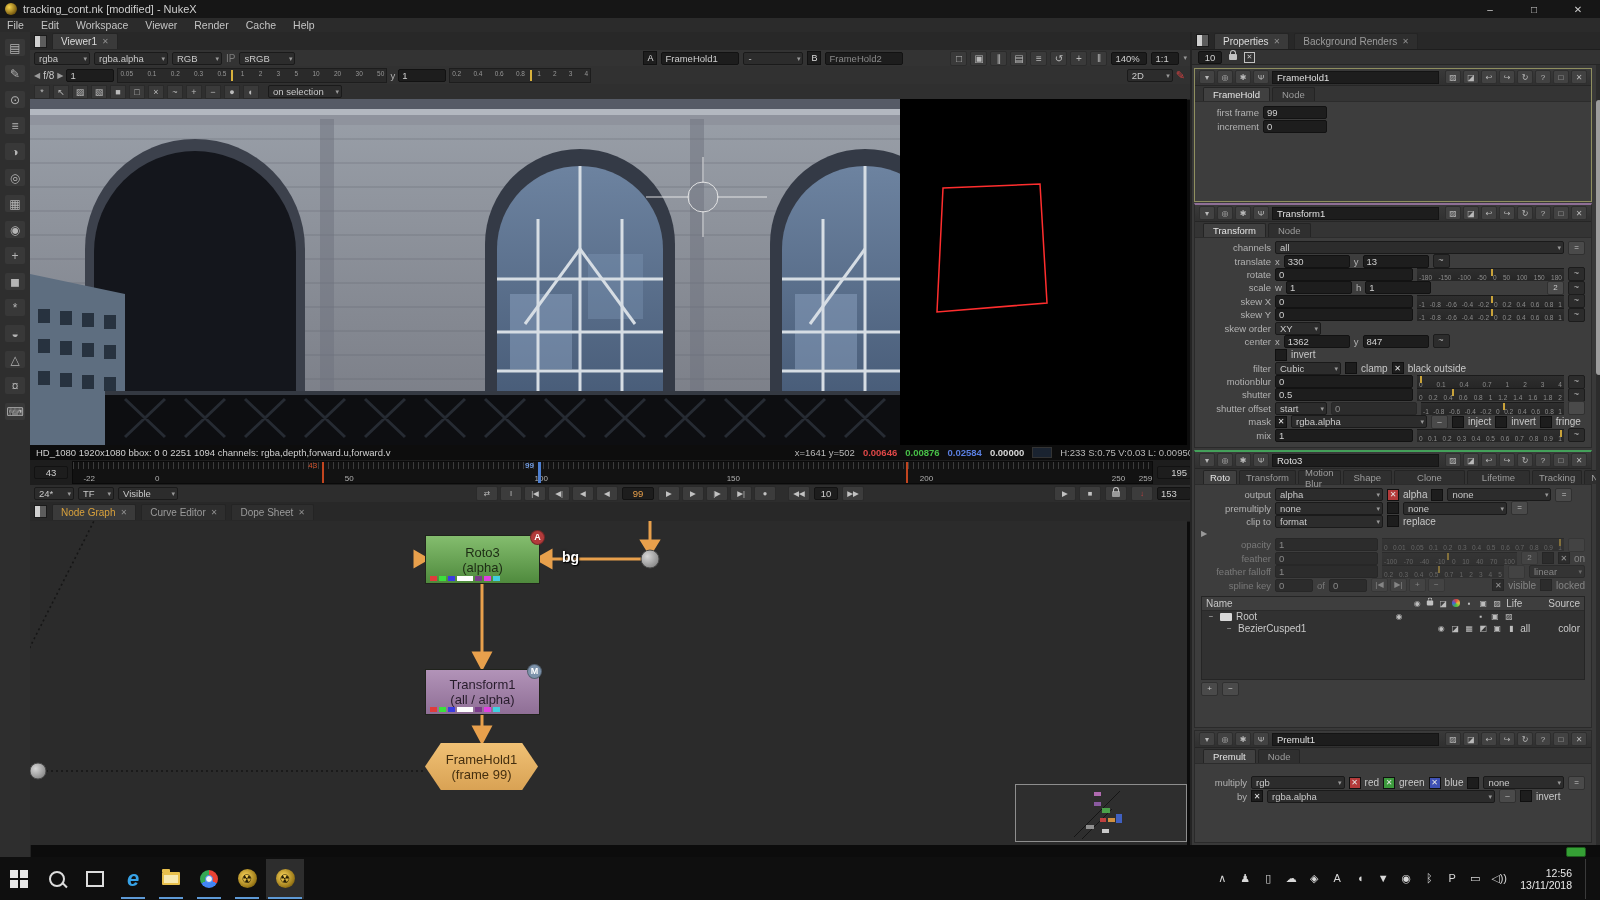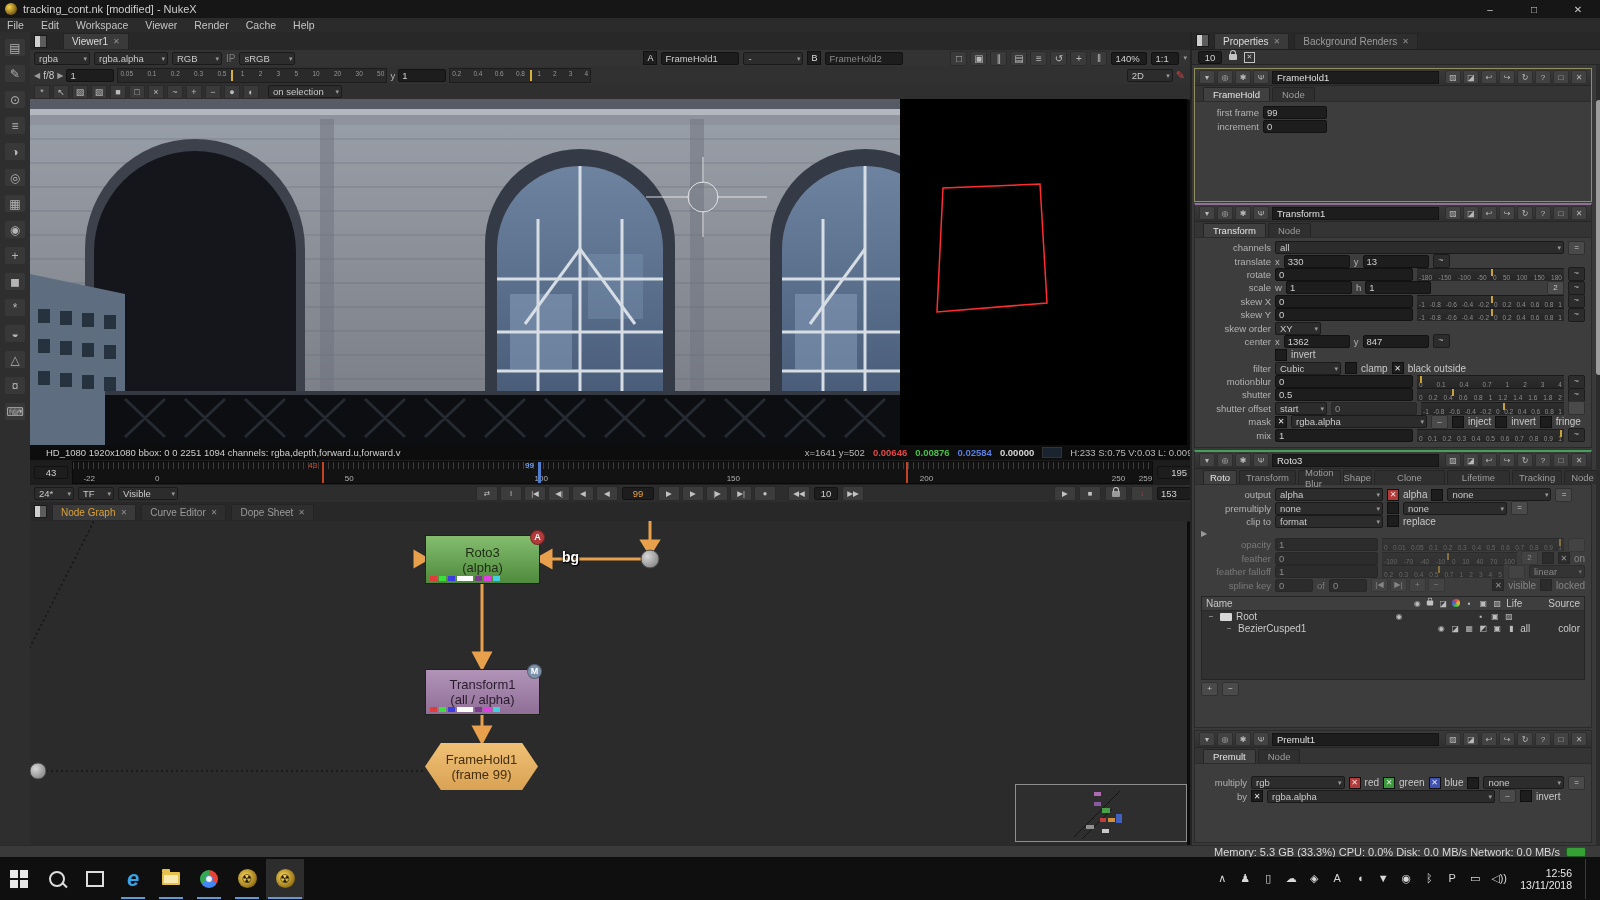--- a/index.html
+++ b/index.html
@@ -28,36 +28,36 @@
   .sl .ticksrow{position:absolute;left:2px;right:2px;bottom:0;display:flex;justify-content:space-between;font-size:6.5px;color:#8d8d8d;line-height:7px;}
   .sl .mark{position:absolute;top:0;width:2px;height:7px;background:#c9a33a;}
   .dim{opacity:.5;}
   .grow{flex:1;}
   .curvebox{width:15px;height:12px;background:#2c2c2c;border:1px solid #1c1c1c;color:#b5b5b5;font-size:9px;text-align:center;line-height:11px;border-radius:2px;flex:none;}
   .lock{width:8px;height:6px;background:#c2c2c2;position:relative;border-radius:1px;display:inline-block;}
   .lock::before{content:"";position:absolute;top:-4px;left:1px;width:4px;height:4px;border:1px solid #c2c2c2;border-bottom:none;border-radius:3px 3px 0 0;}
   .boxx{width:9px;height:9px;border:1px solid #c2c2c2;color:#c2c2c2;font-size:7px;line-height:8px;text-align:center;display:inline-block;}
   .paneicon{width:11px;height:11px;background:linear-gradient(90deg,#cfcfcf 0 45%,#5c5c5c 45%);border:1px solid #1a1a1a;flex:none;}
   
-  .vtabs{left:30px;top:32px;width:1157px;height:18px;background:#282828;display:flex;align-items:center;gap:16px;padding-left:4px;border-bottom:1px solid #1e1e1e;}
+  .vtabs{left:30px;top:32px;width:1157px;height:18px;background:#282828;display:flex;align-items:center;gap:5px;padding-left:4px;border-bottom:1px solid #1e1e1e;}
   .tab{height:15px;padding:0 8px;display:flex;align-items:center;gap:5px;background:#3a3a3a;border:1px solid #242424;border-bottom:none;color:#dcdcdc;font-size:10px;border-radius:2px 2px 0 0;}
   .tab .x{color:#8f8f8f;font-size:8px;}
   .tab.inactive{background:#2e2e2e;color:#9b9b9b;}
   .vbar1{left:30px;top:50px;width:1157px;height:16px;background:#333;display:flex;align-items:center;gap:4px;padding-left:4px;border-bottom:1px solid #262626;}
   .vbar2{left:30px;top:66px;width:1157px;height:18px;background:#313131;display:flex;align-items:center;gap:3px;padding-left:4px;border-bottom:1px solid #262626;}
   .vbar3{left:30px;top:84px;width:1157px;height:15px;background:#2f2f2f;display:flex;align-items:center;gap:3px;padding-left:4px;border-bottom:1px solid #202020;}
   .vbar3 .ric{width:14px;height:12px;background:#3a3a3a;border:1px solid #2a2a2a;color:#bbb;font-size:9px;display:flex;align-items:center;justify-content:center;}
   .abchip{width:12px;height:12px;background:#1e1e1e;border:1px solid #121212;color:#ddd;font-size:9px;text-align:center;line-height:12px;}
   .vic{width:15px;height:13px;display:flex;align-items:center;justify-content:center;color:#b9b9b9;font-size:10px;background:#3a3a3a;border:1px solid #2b2b2b;border-radius:2px;}
   .ruler{position:relative;height:13px;background:#2a2a2a;border:1px solid #1d1d1d;}
   .ruler .ticksrow{position:absolute;left:2px;right:2px;top:1px;display:flex;justify-content:space-between;font-size:6.5px;color:#969696;}
   .ruler .mark{position:absolute;top:1px;width:2px;height:11px;background:#d8b13c;}
   .imgarea{left:30px;top:99px;width:870px;height:346px;background:#111;overflow:hidden;}
   .blackarea{left:900px;top:99px;width:287px;height:346px;background:#000;}
-  .infobar{left:30px;top:445px;width:1157px;height:15px;background:#0d0d0d;display:flex;align-items:center;font-size:9.5px;color:#cfcfcf;padding:0 16px;gap:8px;border-bottom:2px solid #3b82f6;}
+  .infobar{left:30px;top:445px;width:1157px;height:15px;background:#0d0d0d;display:flex;align-items:center;font-size:9.5px;color:#cfcfcf;padding:0 6px;gap:8px;border-bottom:2px solid #3b82f6;}
   .rgbav{font-weight:bold;}
   
   .tlrow{left:30px;top:460px;width:1157px;height:25px;background:#1d1d1d;display:flex;align-items:center;gap:4px;padding:0 4px;}
   .tlruler{position:relative;flex:1;height:21px;background:
       repeating-linear-gradient(90deg,#3c3c3c 0 1px,transparent 1px 5px) 0 0/100% 7px no-repeat,
       linear-gradient(#121212,#121212);border:1px solid #0a0a0a;}
   .tlab{position:absolute;bottom:0;font-size:8px;color:#b0b0b0;transform:translateX(-50%);}
   .trrow{left:30px;top:485px;width:1157px;height:17px;background:#2d2d2d;display:flex;align-items:center;gap:4px;padding:0 4px;border-bottom:1px solid #1c1c1c;}
   .tbtn{min-width:16px;height:13px;background:#3c3c3c;border:1px solid #2a2a2a;border-radius:2px;color:#c2c2c2;font-size:7.5px;display:flex;align-items:center;justify-content:center;padding:0 2px;}
   
@@ -828,21 +828,21 @@
             <span class="hicon">↻</span>
             <span class="hicon">?</span>
             <span class="hicon">□</span>
             <span class="hicon">✕</span>
           </span>
       </div>
       <div class="ptabrow">
         <span class="ptab active" style="padding:0 6px">Roto</span>
         <span class="ptab" style="padding:0 6px">Transform</span>
         <span class="ptab" style="padding:0 6px">Motion Blur</span>
-        <span class="ptab" style="padding:0 0">Shape</span>
+        <span class="ptab" style="padding:0 10px">Shape</span>
         <span class="ptab" style="padding:0 22px">Clone</span>
         <span class="ptab" style="padding:0 14px">Lifetime</span>
         <span class="ptab" style="padding:0 6px">Tracking</span>
         <span class="ptab" style="padding:0 6px">Node</span>
       </div>
       <div class="prow" style="margin-top:3px">
         <span class="plbl">output</span>
         <span class="dd" style="width:100px">alpha</span>
         <span class="chk red on"></span>
         <span>alpha</span>
@@ -1044,23 +1044,20 @@
         <span class="chk"></span>
         <span>invert</span>
       </div>
     </div>
 
     <div class="scrollbar">
       <div class="scrollthumb"></div>
     </div>
   </div>
 
-  <div class="r statusline">
-    <span>Memory: 5.3 GB (33.3%) CPU: 0.0% Disk: 0.0 MB/s Network: 0.0 MB/s</span>
-  </div>
   <div class="r batt"></div>
 
   <div class="r taskbar">
     <span class="tico">
         <span class="startgrid">
           <i></i>
           <i></i>
           <i></i>
           <i></i>
         </span>

